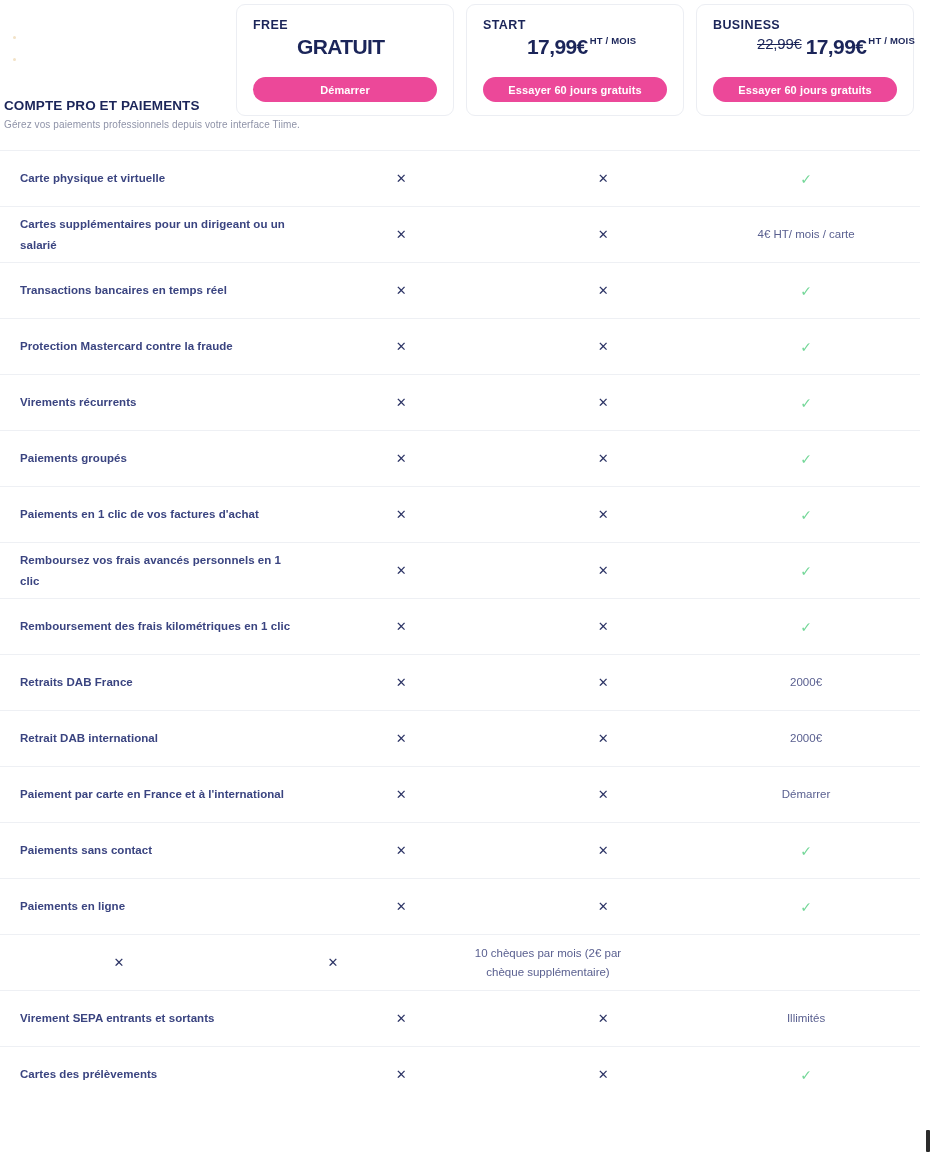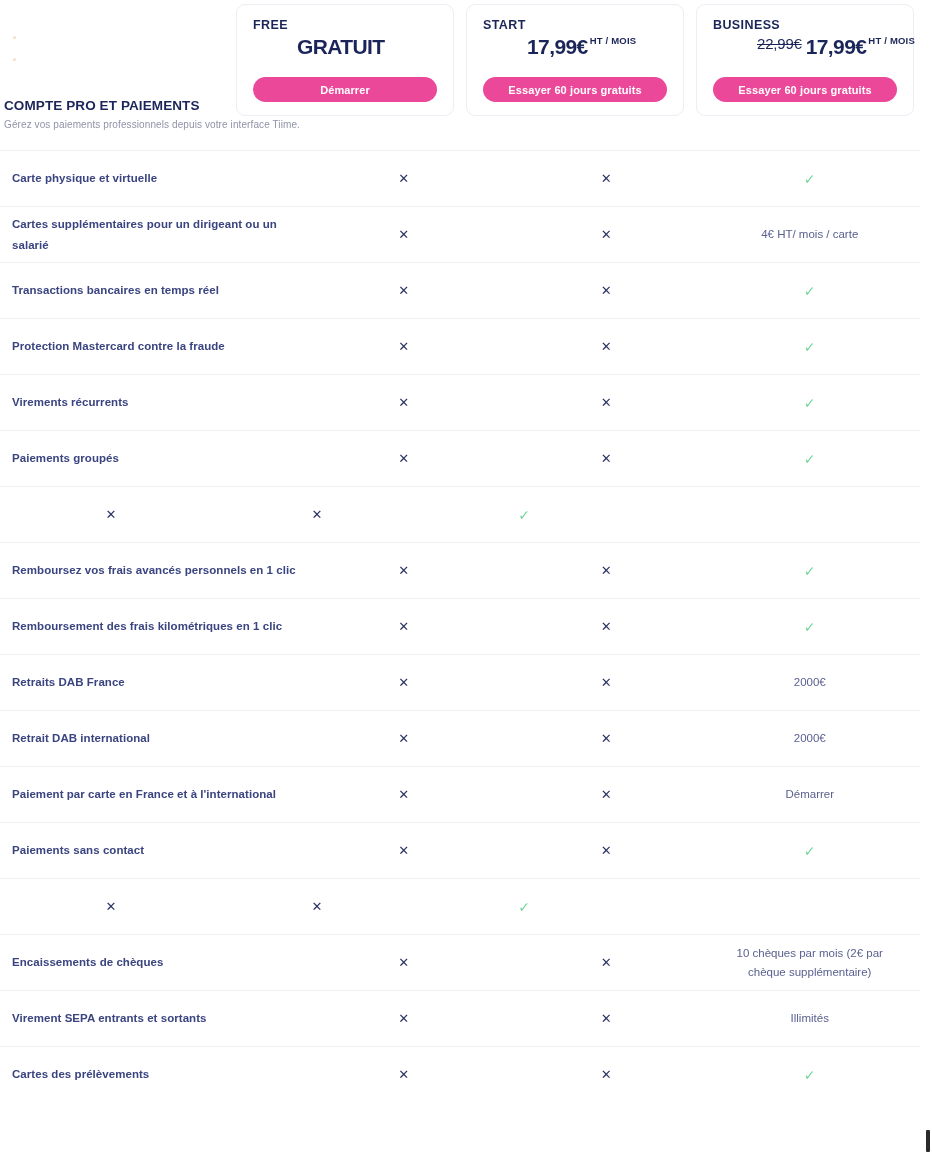--- a/index.html
+++ b/index.html
@@ -130,21 +130,22 @@
     top: 150px;
     left: 0;
     width: 920px;
   }
 
   .row {
     display: flex;
     align-items: center;
     border-top: 1px solid #eef0f4;
     min-height: 56px;
-    padding: 6px 8px;
+    padding: 6px 16px;
+    gap: 8px;
   }
 
   .cell-feature {
     width: 300px;
     padding-left: 4px;
     font-size: 11.5px;
     font-weight: bold;
     color: #3a4480;
     line-height: 1.75;
     letter-spacing: 0.05px;
@@ -311,20 +312,21 @@
           <span class="mark-x">✕</span>
         </div>
         <div class="cell-value col-start">
           <span class="mark-x">✕</span>
         </div>
         <div class="cell-value col-business">
           <span class="mark-check">✓</span>
         </div>
       </div>
       <div class="row">
+        <div class="cell-feature">Paiements en 1 clic de vos factures d'achat</div>
         <div class="cell-value col-free">
           <span class="mark-x">✕</span>
         </div>
         <div class="cell-value col-start">
           <span class="mark-x">✕</span>
         </div>
         <div class="cell-value col-business">
           <span class="mark-check">✓</span>
         </div>
       </div>
@@ -388,32 +390,32 @@
           <span class="mark-x">✕</span>
         </div>
         <div class="cell-value col-start">
           <span class="mark-x">✕</span>
         </div>
         <div class="cell-value col-business">
           <span class="mark-check">✓</span>
         </div>
       </div>
       <div class="row">
-        <div class="cell-value col-free">
-          <span class="mark-x">✕</span>
-        </div>
-        <div class="cell-value col-start">
-          <span class="mark-x">✕</span>
-        </div>
-        <div class="cell-value col-business">
-          <span class="mark-check">✓</span>
-        </div>
-      </div>
-      <div class="row">
-        <div class="cell-feature">Encaissements de chèques</div>
+        <div class="cell-feature">Paiements en ligne</div>
+        <div class="cell-value col-free">
+          <span class="mark-x">✕</span>
+        </div>
+        <div class="cell-value col-start">
+          <span class="mark-x">✕</span>
+        </div>
+        <div class="cell-value col-business">
+          <span class="mark-check">✓</span>
+        </div>
+      </div>
+      <div class="row">
         <div class="cell-value col-free">
           <span class="mark-x">✕</span>
         </div>
         <div class="cell-value col-start">
           <span class="mark-x">✕</span>
         </div>
         <div class="cell-value col-business">10 chèques par mois (2€ par chèque supplémentaire)</div>
       </div>
       <div class="row">
         <div class="cell-feature">Virement SEPA entrants et sortants</div>

